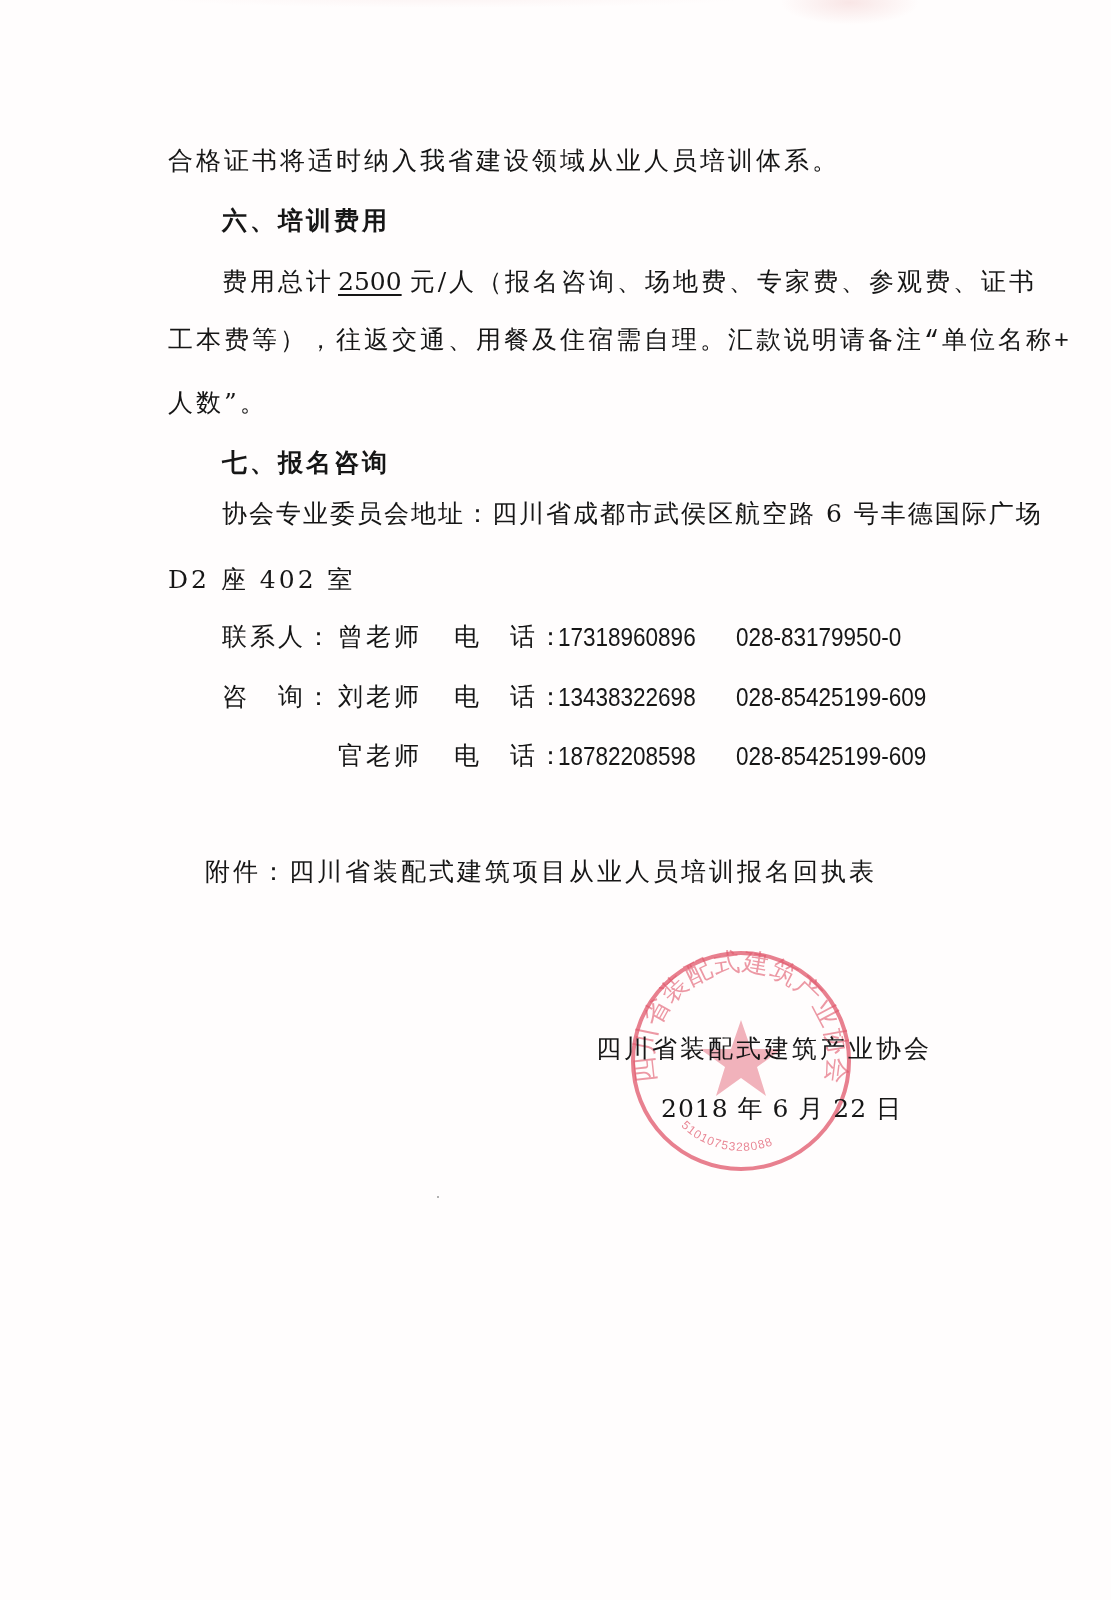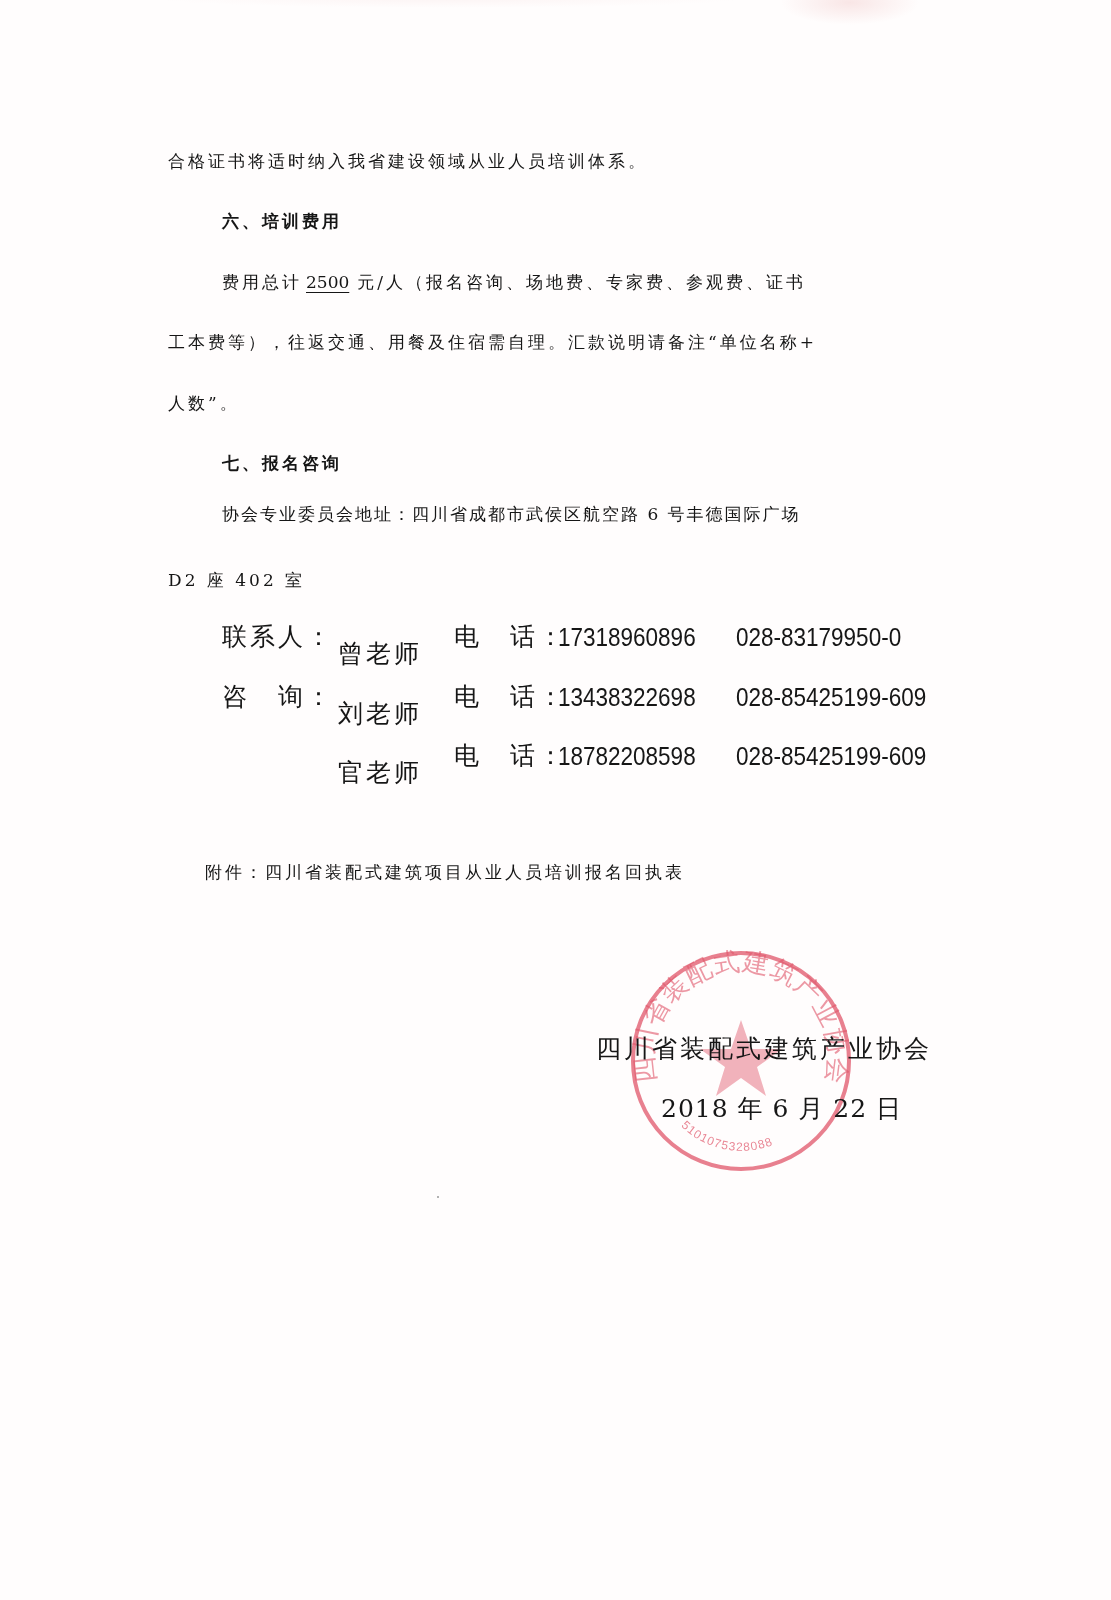--- a/index.html
+++ b/index.html
@@ -27,21 +27,21 @@
     .top-smudge2 {
       position: absolute;
       left: 150px;
       top: -12px;
       width: 600px;
       height: 20px;
       background: radial-gradient(ellipse at center, rgba(235,190,190,0.15) 0%, rgba(255,255,255,0) 70%);
     }
     .line {
       position: absolute;
-      font-size: 17px;
+      font-size: 25px;
       letter-spacing: 3px;
       white-space: nowrap;
       line-height: 30px;
     }
     .heading {
       font-weight: bold;
       letter-spacing: 3px;
     }
     .underline {
       text-decoration: underline;
@@ -57,21 +57,21 @@
       height: 30px;
       line-height: 30px;
       white-space: nowrap;
     }
     .contact-row span {
       position: absolute;
       top: 0;
       white-space: nowrap;
     }
     .c-label { left: 0; letter-spacing: 3px; }
-    .c-name { left: 116px; letter-spacing: 3px; margin-top: 17px; }
+    .c-name { left: 116px; letter-spacing: 3px; }
     .c-tel-label { left: 232px; letter-spacing: 3px; }
     .c-mobile { left: 336px; font-family: "Liberation Sans Narrow", "Liberation Sans", sans-serif; letter-spacing: 0; transform: scaleX(0.9); transform-origin: left; }
     .c-landline { left: 514px; font-family: "Liberation Sans", sans-serif; letter-spacing: 0; transform: scaleX(0.9); transform-origin: left; }
     .stamp {
       position: absolute;
       left: 628px;
       top: 948px;
       width: 226px;
       height: 226px;
     }
@@ -96,21 +96,21 @@
 <div class="top-smudge"></div>
 <div class="top-smudge2"></div>
 
 <div class="line" style="left:168px; top:146px;">合格证书将适时纳入我省建设领域从业人员培训体系。</div>
 
 <div class="line heading" style="left:222px; top:206px;">六、培训费用</div>
 
 <div class="line" style="left:222px; top:267px;">
   <span>费用总计</span><span class="underline">2500</span><span>元/人（报名咨询、场地费、专家费、参观费、证书</span>
 </div>
-<div class="line" style="left:168px; top:327px;">工本费等），往返交通、用餐及住宿需自理。汇款说明请备注“单位名称+</div>
+<div class="line" style="left:168px; top:327px;font-family:Liberation Mono, monospace;">工本费等），往返交通、用餐及住宿需自理。汇款说明请备注“单位名称+</div>
 <div class="line" style="left:168px; top:388px;">人数”。</div>
 
 <div class="line heading" style="left:222px; top:448px;">七、报名咨询</div>
 
 <div class="line" style="left:222px; top:499px; letter-spacing:2px;">协会专业委员会地址：四川省成都市武侯区航空路 6 号丰德国际广场</div>
 <div class="line" style="left:168px; top:565px;">D2 座 402 室</div>
 
 <div class="contact-row" style="top:622px;">
   <span class="c-label">联系人：</span>
   <span class="c-name">曾老师</span>

